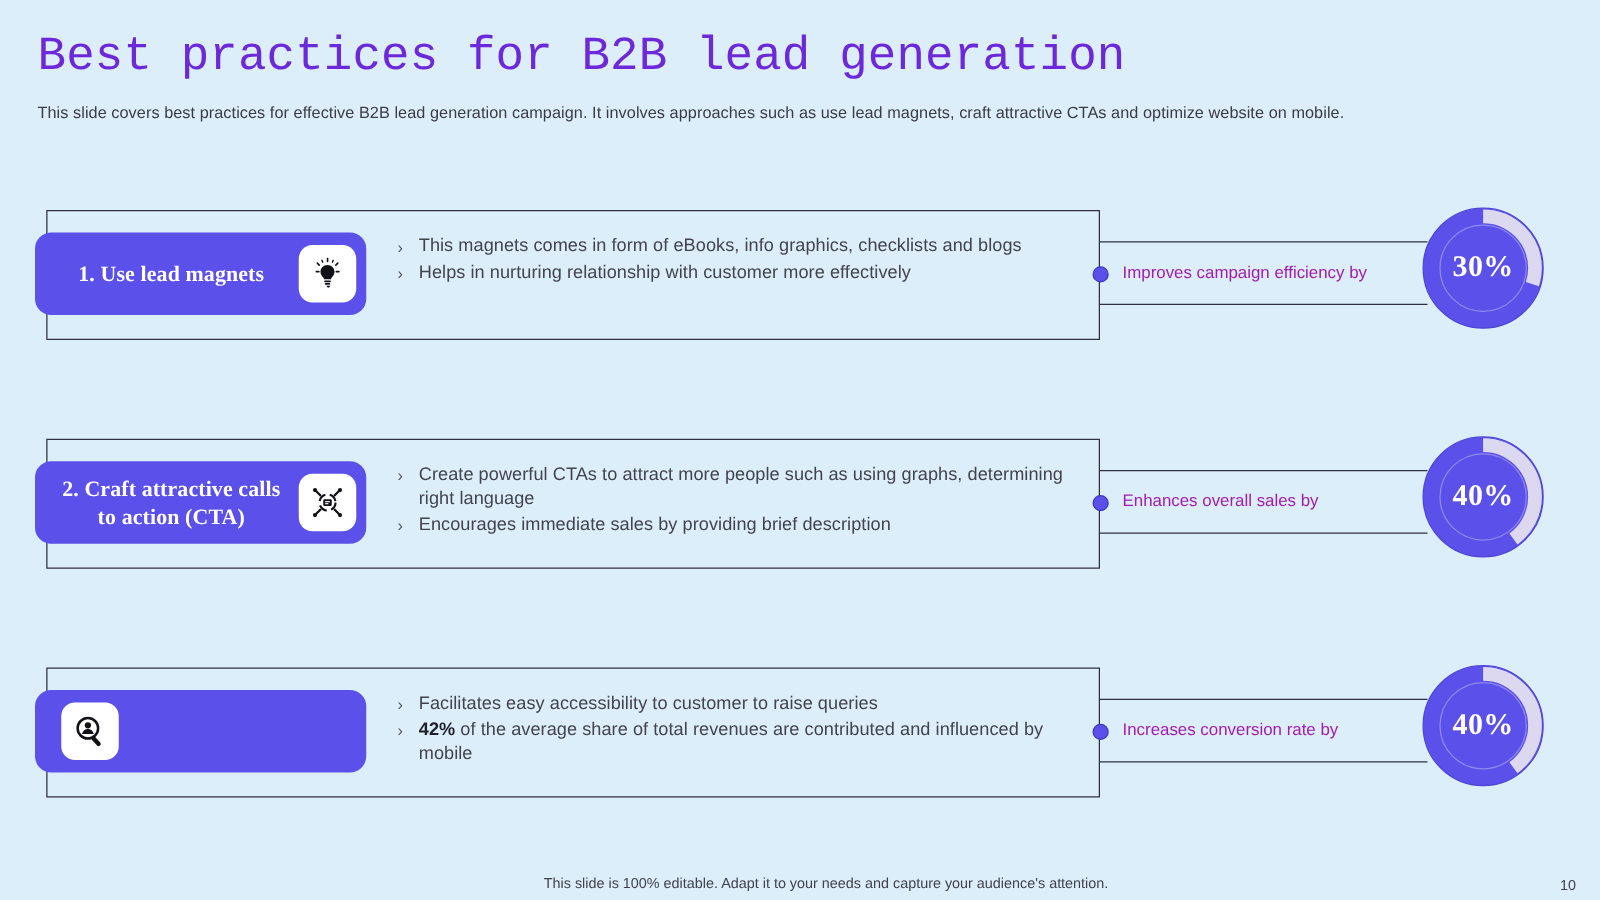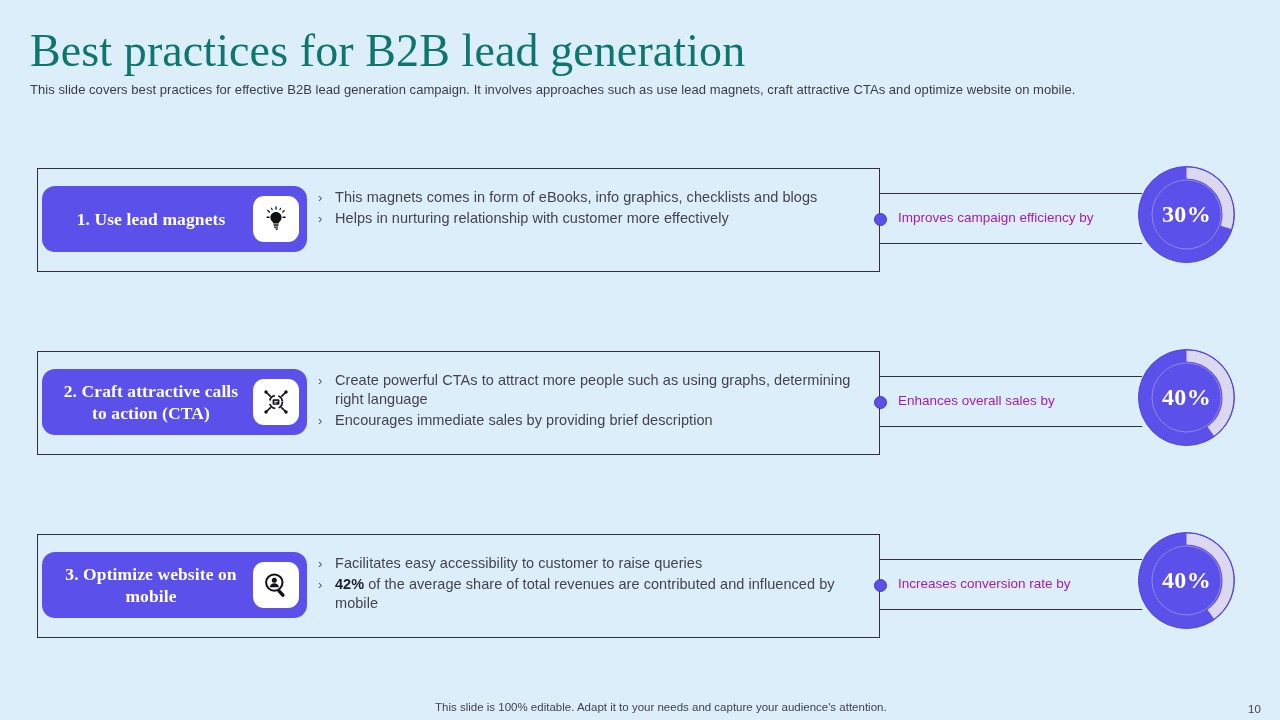--- a/index.html
+++ b/index.html
@@ -13,23 +13,23 @@
     font-family: "Liberation Sans", sans-serif;
     overflow: hidden;
     position: relative;
   }
 
   
   #slide-title {
     position: absolute;
     left: 30px;
     top: 24px;
-    font-family: Liberation Serif, serif;
-    font-size: 46px;
-    color: #0f766e;
+    font-family: Liberation Mono, monospace;
+    font-size: 38px;
+    color: #6d28d9;
     letter-spacing: 0.1px;
     white-space: nowrap;
   }
   #slide-subtitle {
     position: absolute;
     left: 30px;
     top: 82px;
     font-size: 13px;
     color: #3b3b45;
     letter-spacing: 0.05px;
@@ -55,21 +55,21 @@
     width: 843px;
     height: 104px;
     border: 1.4px solid #30303f;
     box-sizing: border-box;
     background: transparent;
   }
 
   
   .badge {
     position: absolute;
-    left: 42px;
+    left: 28px;
     top: 21px;
     width: 265px;
     height: 66px;
     background: #5b51ea;
     border-radius: 13px;
     box-sizing: border-box;
     display: flex;
     align-items: center;
     padding-left: 14px;
     padding-right: 8px;
@@ -304,21 +304,20 @@
       <circle cx="50.5" cy="50.5" r="48" fill="none" stroke="#4e45d6" stroke-width="1"></circle>
     </svg>
     <div class="donut-value">40%</div>
   </div>
 </div>
 
 <div class="row row-3">
   <div class="card-frame"></div>
 
   <div class="badge">
-    <div class="badge-label">3. Optimize website on mobile</div>
     <div class="badge-icon">
       <svg width="30" height="30" viewBox="0 0 30 30">
         <circle cx="13.3" cy="12.6" r="8.2" fill="none" stroke="#111118" stroke-width="2"></circle>
         <circle cx="13.3" cy="10.2" r="2.5" fill="#111118"></circle>
         <path d="M8.6 17.2c.6-2.6 2.4-4 4.7-4s4.1 1.4 4.7 4z" fill="#111118"></path>
         <rect x="18.2" y="18.4" width="3.4" height="9.2" rx="1.6" fill="#111118" transform="rotate(-42 19.9 23)"></rect>
       </svg>
     </div>
   </div>
 

